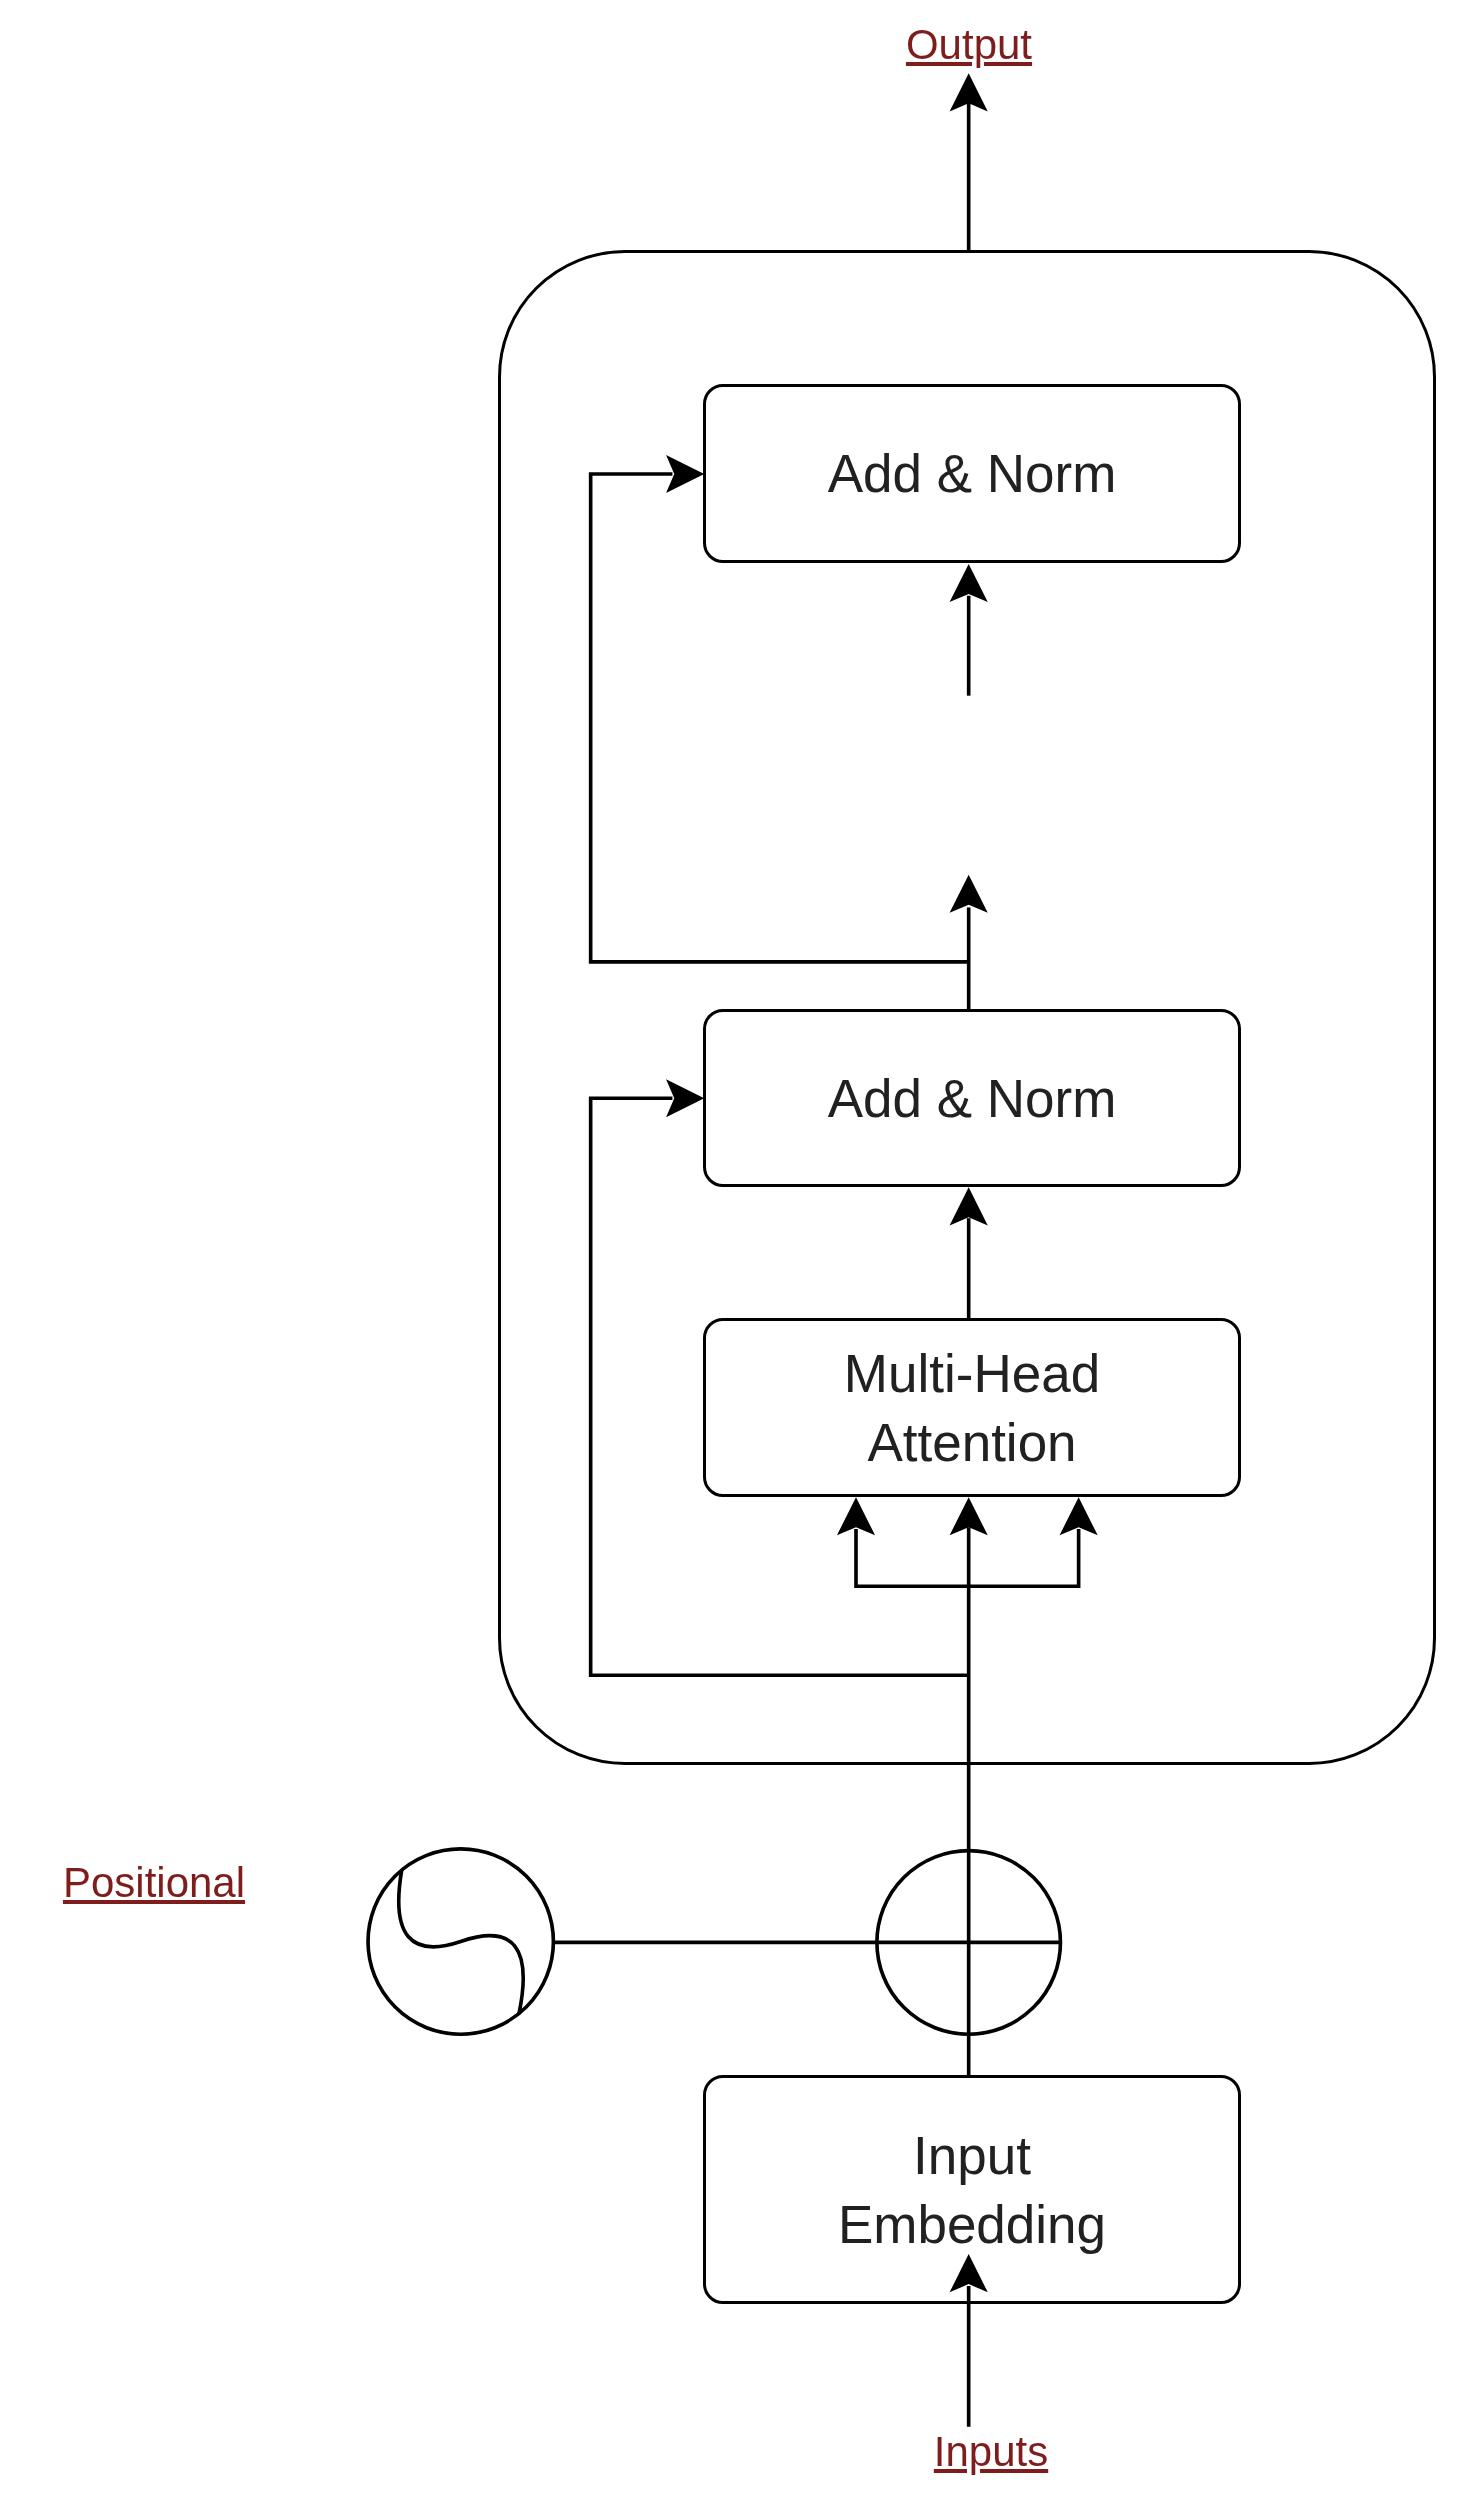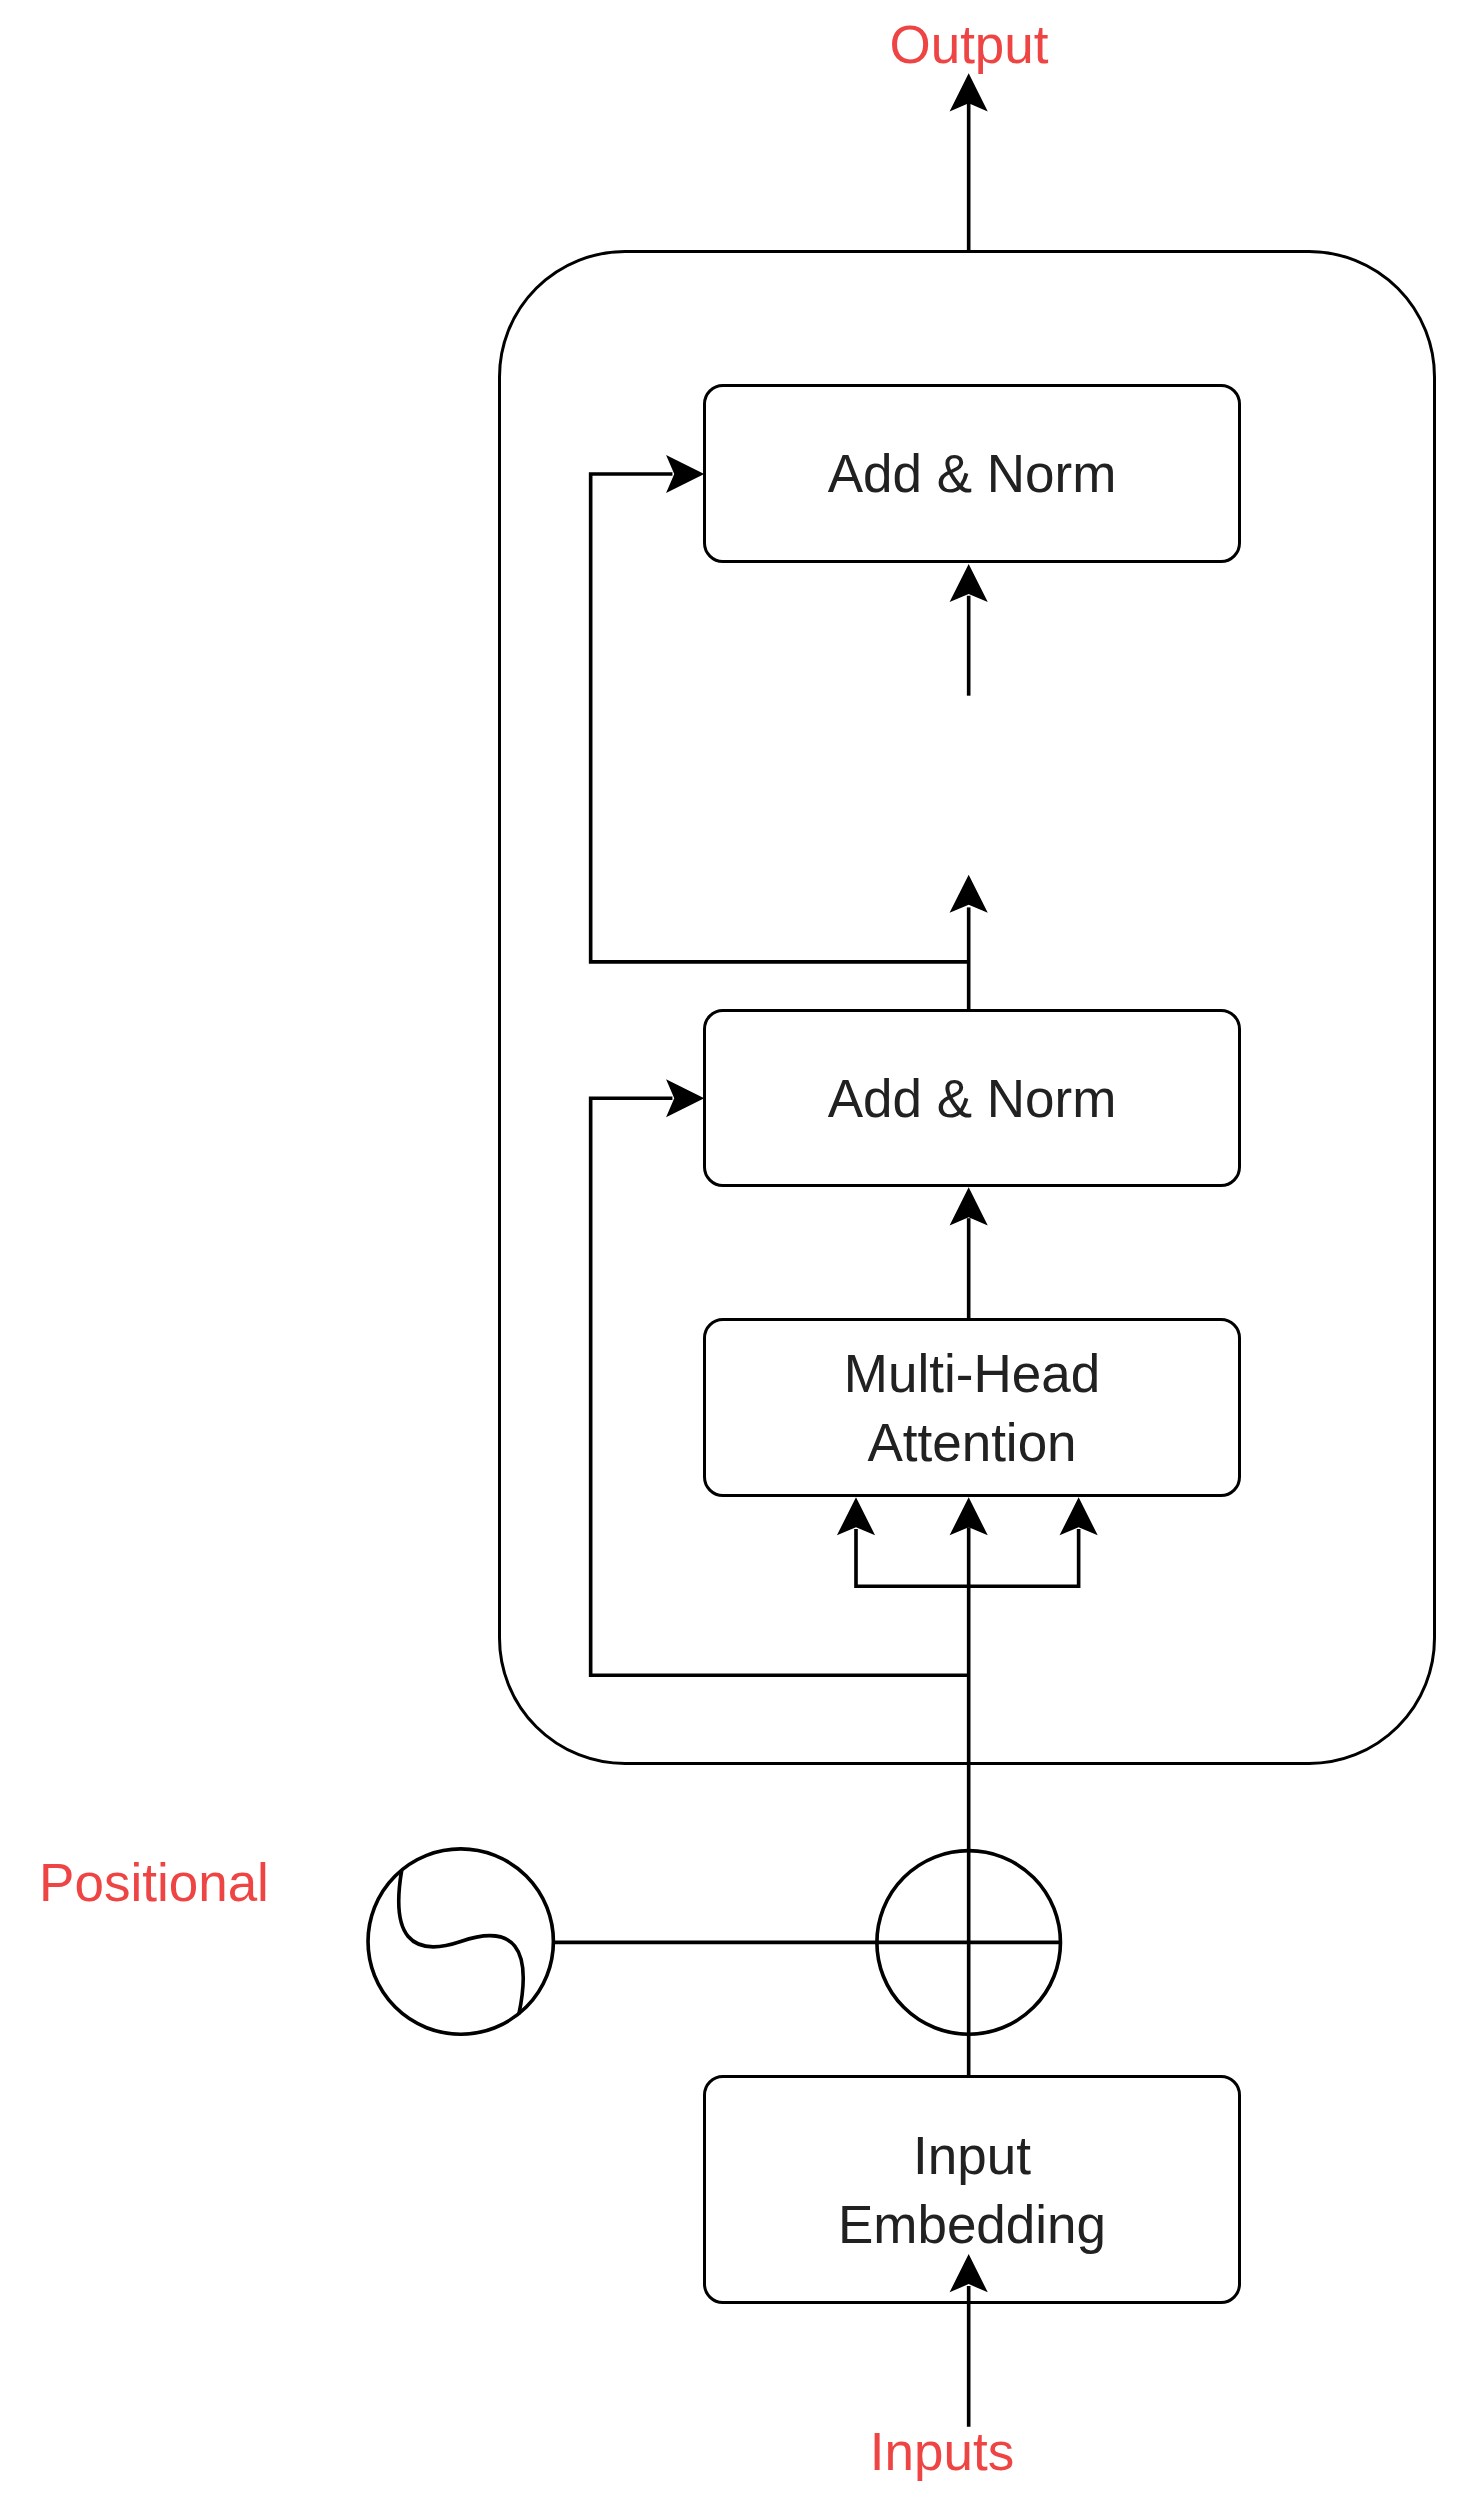--- a/index.html
+++ b/index.html
@@ -40,26 +40,27 @@
     top: 250px;
     width: 938px;
     height: 1515px;
     border: 3.6px solid #000000;
     border-radius: 127px;
     background: transparent;
     z-index: 1;
   }
   .free-label {
     position: absolute;
-    color: #ef4444;
-    font-size: 53px;
+    color: #7f1d1d;
+    font-size: 42px;
     line-height: 71px;
     text-align: center;
     z-index: 3;
     white-space: nowrap;
+    text-decoration: underline;
   }
   .free-label span { display: block; }
   #wires {
     position: absolute;
     left: 0;
     top: 0;
     z-index: 4;
     pointer-events: none;
   }
   #wires .wire {
@@ -109,21 +110,21 @@
 
   <div class="node-box" style="top:2075px; height:229px;">
     <span>Input</span>
     <span>Embedding</span>
   </div>
 
   <div class="free-label" style="left:12px; top:1847px; width:284px;">
     <span>Positional</span>
   </div>
 
-  <div class="free-label" style="left:760px; top:2416px; width:364px;">
+  <div class="free-label" style="left:809px; top:2416px; width:364px;">
     <span>Inputs</span>
   </div>
 
   <svg id="wires" width="1483" height="2500" viewBox="0 0 1632 2750">
 
     <line class="wire" x1="1066" y1="110" x2="1066" y2="275"></line>
     <path class="head" d="M 1066 80 L 1045 122 L 1066 113 L 1087 122 Z"></path>
 
     <line class="wire" x1="1066" y1="655" x2="1066" y2="765"></line>
     <path class="head" d="M 1066 620 L 1045 662 L 1066 653 L 1087 662 Z"></path>

